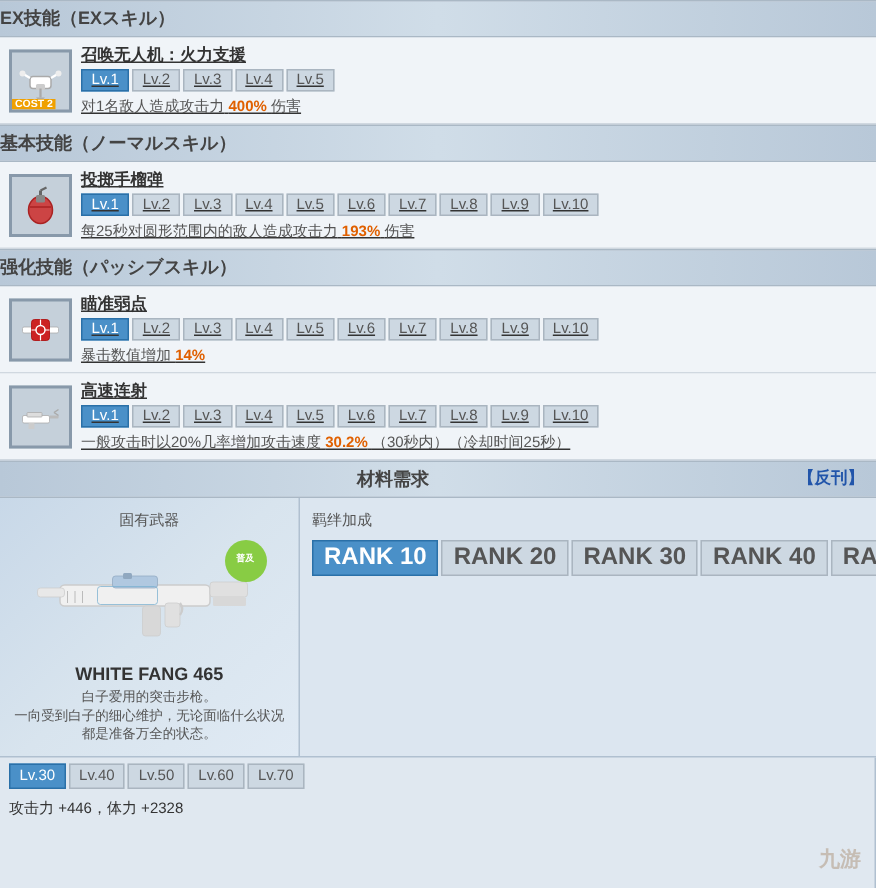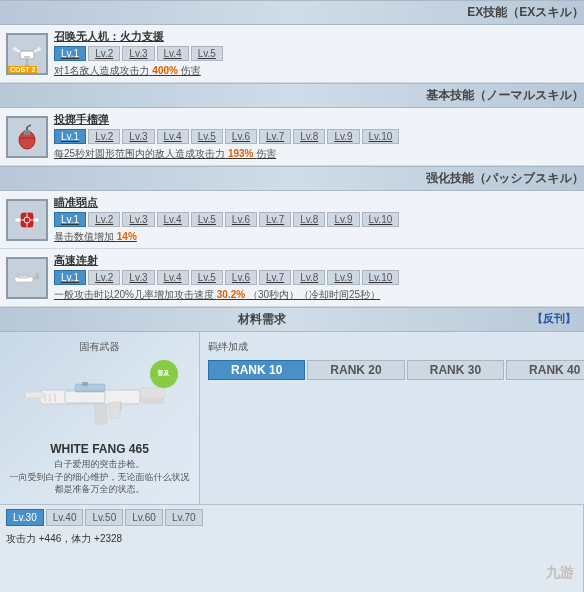--- a/index.html
+++ b/index.html
@@ -6,21 +6,21 @@
     body {
       font-family: 'Microsoft YaHei', Arial, sans-serif;
       background: #e8eef5;
       width: 584px;
       font-size: 11px;
       color: #333;
     }
 
     .section-header {
       background: linear-gradient(to right, #b8c8d8, #d0dde8, #b8c8d8);
-      text-align: right;
+      text-align: left;
       padding: 3px 0;
       font-size: 12px;
       color: #444;
       font-weight: bold;
       border-top: 1px solid #aab8c5;
       border-bottom: 1px solid #aab8c5;
     }
 
     .skill-row {
       display: flex;
@@ -202,22 +202,22 @@
       padding: 8px;
     }
 
     .rank-row {
       display: flex;
       gap: 2px;
       margin-bottom: 6px;
     }
 
     .rank-cell {
-      padding: 2px 22px;
-      font-size: 12px;
+      padding: 2px 7px;
+      font-size: 16px;
       font-weight: bold;
       cursor: pointer;
       border: 1px solid #aab5c0;
       white-space: nowrap;
     }
 
     .rank-cell.active {
       background: #4a90c8;
       color: white;
       border-color: #2a70a8;

